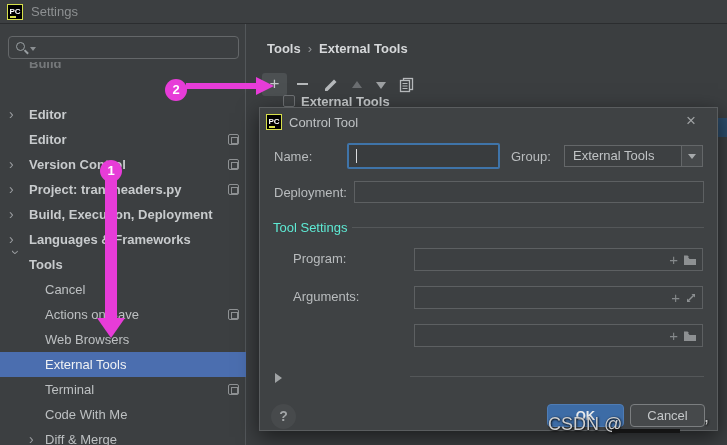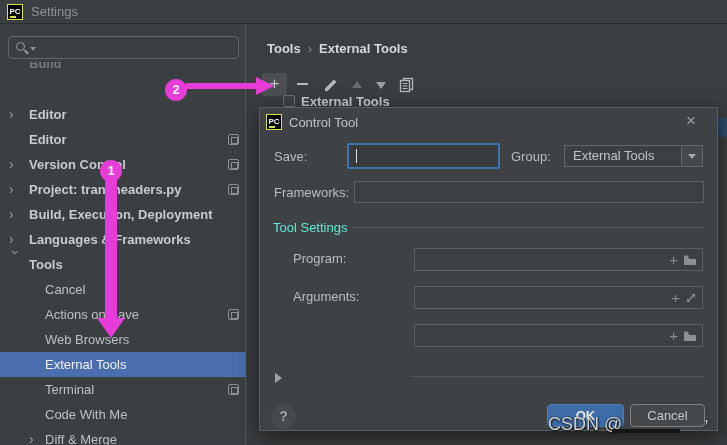--- a/index.html
+++ b/index.html
@@ -246,35 +246,35 @@
     <span class="plabel">External Tools</span>
   </div>
 </div>
 <div class="blue-strip"></div>
 
 <div class="dialog">
   <span class="pc-logo"><span>PC</span><i></i></span>
   <span class="dlg-title">Control Tool</span>
   <span class="dlg-close"><span>×</span></span>
 
-  <span class="lab" style="left:14px; top:41px">Save:</span>
+  <span class="lab" style="left:14px; top:41px">Name:</span>
   <span class="name-input">
     <input type="text" value="" style="">
     <span class="caret"></span>
   </span>
 
   <span class="lab" style="left:251px; top:41px">Group:</span>
   <span class="combo">
     <span class="combo-val">External Tools</span>
     <span class="combo-btn">
         <i></i>
       </span>
   </span>
 
-  <span class="lab" style="left:14px; top:77px">Frameworks:</span>
+  <span class="lab" style="left:14px; top:77px">Deployment:</span>
   <span class="txt-input" style="left:94px; top:73px; width:350px; height:22px">
     <input type="text" value="" style="">
   </span>
 
   <span class="lab" style="left:13px; top:112px; color:#5eead4">Tool Settings</span>
   <span class="sec-line" style="left:92px; top:119px; width:352px"></span>
 
   <span class="lab" style="left:33px; top:143px">Program:</span>
   <span class="txt-input" style="left:154px; top:140px; width:289px; height:23px">
     <input type="text" value="" style="">

